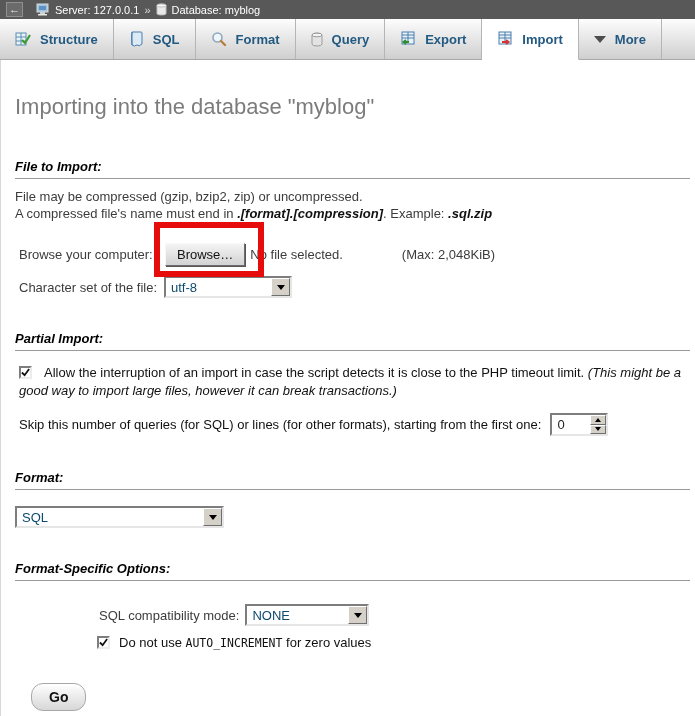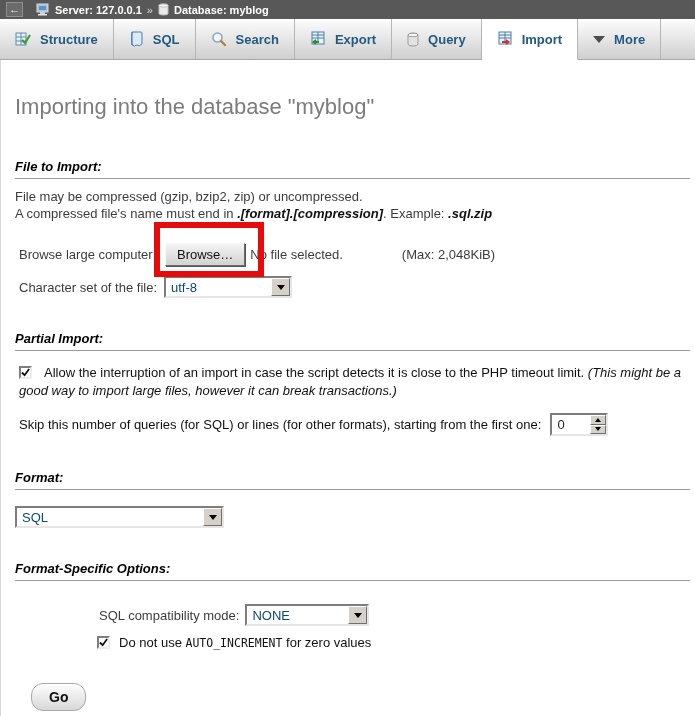--- a/index.html
+++ b/index.html
@@ -12,21 +12,21 @@
   .topbar{
     height:19px;background:#585858;display:flex;align-items:center;
     color:#fff;font-size:11px;gap:5px;padding:0 6px;
   }
   .back-box{
     width:15px;height:13px;background:#6b6b6b;border:1px solid #8f8f8f;
     display:flex;align-items:center;justify-content:center;font-size:11px;line-height:11px;
     color:#eee;cursor:pointer;margin-right:8px;
   }
   .bc-icon{display:inline-flex;align-items:center;}
-  .bc-text{cursor:pointer;white-space:nowrap;font-weight:bold;}
+  .bc-text{cursor:pointer;white-space:nowrap;}
   .bc-sep{color:#ddd;}
   
   .tabbar{
     height:40px;display:flex;align-items:stretch;
     background:linear-gradient(#fdfdfd,#cfcfcf);
     border-bottom:1px solid #a8a8a8;
   }
   .tab{
     display:flex;align-items:center;gap:9px;padding:0 15px;
     border-right:1px solid #b5b5b5;cursor:pointer;
@@ -171,43 +171,43 @@
     </span>
     <span>SQL</span>
   </div>
   <div class="tab">
     <span class="bc-icon">
       <svg width="16" height="16" viewBox="0 0 16 16">
           <circle cx="6.5" cy="6.5" r="4.5" fill="#eef5fb" stroke="#8fa8bc" stroke-width="1.6"></circle>
           <line x1="10" y1="10" x2="14" y2="14" stroke="#b5803d" stroke-width="2.4" stroke-linecap="round"></line>
         </svg>
     </span>
-    <span>Search</span>
+    <span>Format</span>
+  </div>
+  <div class="tab">
+    <span class="bc-icon">
+      <svg width="12" height="15" viewBox="0 0 12 15">
+          <path d="M1 3 Q1 1 6 1 T11 3 V12 Q11 14 6 14 T1 12 Z" fill="#e3e3e3" stroke="#9b9b9b"></path>
+          <ellipse cx="6" cy="3" rx="5" ry="1.8" fill="#f5f5f5" stroke="#9b9b9b"></ellipse>
+        </svg>
+    </span>
+    <span>Query</span>
   </div>
   <div class="tab">
     <span class="bc-icon">
       <svg width="16" height="16" viewBox="0 0 16 16">
           <rect x="2" y="1" width="12" height="12" fill="#eaf2f8" stroke="#4a7eb0"></rect>
           <line x1="2" y1="4" x2="14" y2="4" stroke="#4a7eb0"></line>
           <line x1="2" y1="7" x2="14" y2="7" stroke="#4a7eb0"></line>
           <line x1="8" y1="1" x2="8" y2="10" stroke="#4a7eb0"></line>
           <path d="M9 11 L4 11 M6 9 L3.5 11 L6 13" stroke="#2f8f2f" stroke-width="2" fill="none"></path>
         </svg>
     </span>
     <span>Export</span>
   </div>
-  <div class="tab">
-    <span class="bc-icon">
-      <svg width="12" height="15" viewBox="0 0 12 15">
-          <path d="M1 3 Q1 1 6 1 T11 3 V12 Q11 14 6 14 T1 12 Z" fill="#e3e3e3" stroke="#9b9b9b"></path>
-          <ellipse cx="6" cy="3" rx="5" ry="1.8" fill="#f5f5f5" stroke="#9b9b9b"></ellipse>
-        </svg>
-    </span>
-    <span>Query</span>
-  </div>
   <div class="tab active">
     <span class="bc-icon">
       <svg width="16" height="16" viewBox="0 0 16 16">
           <rect x="2" y="1" width="12" height="12" fill="#eaf2f8" stroke="#4a7eb0"></rect>
           <line x1="2" y1="4" x2="14" y2="4" stroke="#4a7eb0"></line>
           <line x1="2" y1="7" x2="14" y2="7" stroke="#4a7eb0"></line>
           <line x1="8" y1="1" x2="8" y2="10" stroke="#4a7eb0"></line>
           <path d="M5 11 L11 11 M9 9 L11.5 11 L9 13" stroke="#d23434" stroke-width="2" fill="none"></path>
         </svg>
     </span>
@@ -222,21 +222,21 @@
 <div class="content">
 
   <h1 class="page-title">Importing into the database "myblog"</h1>
 
   
   <div class="section-heading sh1">File to Import:</div>
   <p class="body-line first-line">File may be compressed (gzip, bzip2, zip) or uncompressed.</p>
   <p class="body-line"><span>A compressed file's name must end in </span><b>.[format].[compression]</b><span>. Example: </span><b>.sql.zip</b></p>
 
   <div class="browse-row">
-    <span class="field-label">Browse large computer:</span>
+    <span class="field-label">Browse your computer:</span>
     <button class="win-button">Browse…</button>
     <span class="no-file">No file selected.</span>
     <span class="max-size">(Max: 2,048KiB)</span>
   </div>
 
   <div class="charset-row">
     <span class="field-label">Character set of the file:</span>
     <div class="win-select" style="width:128px">
       <span class="select-value">utf-8</span>
       <span class="select-arrow">

